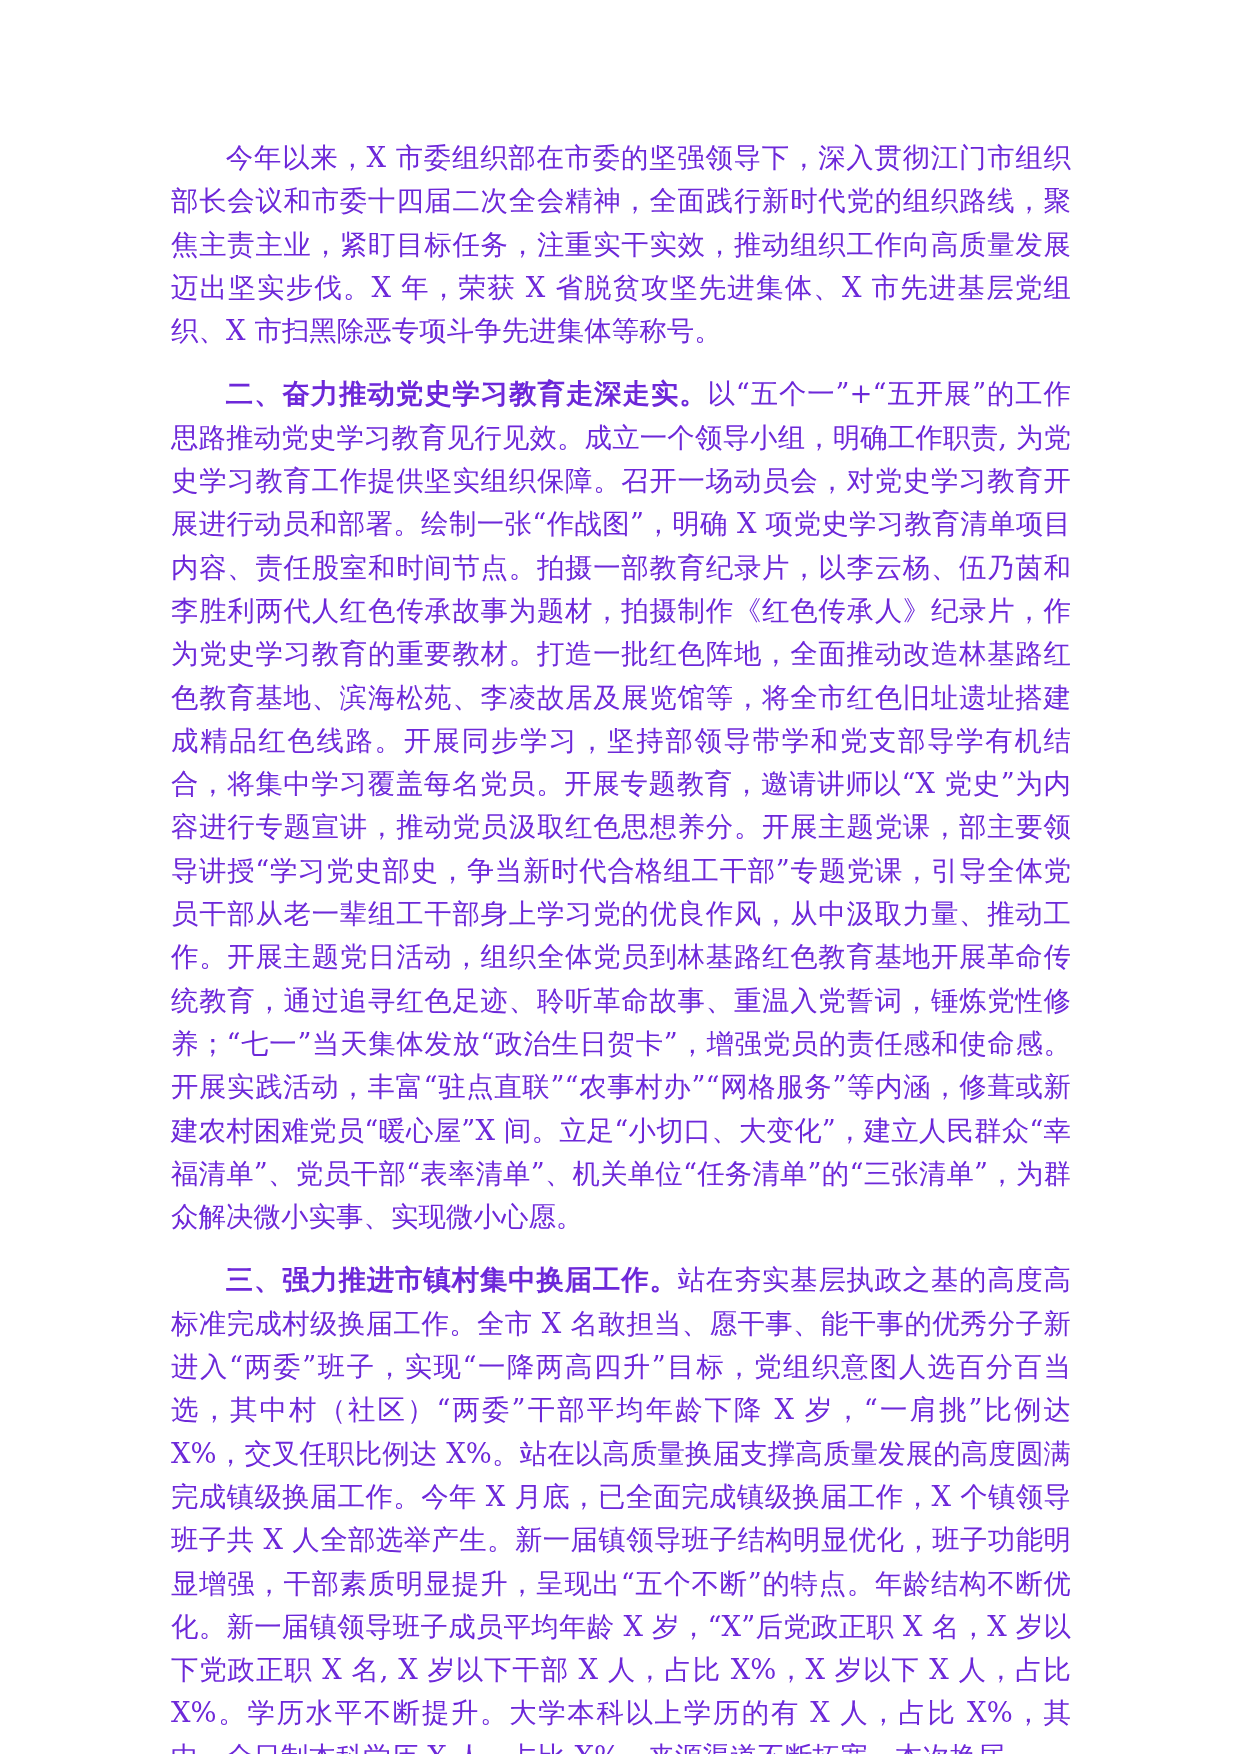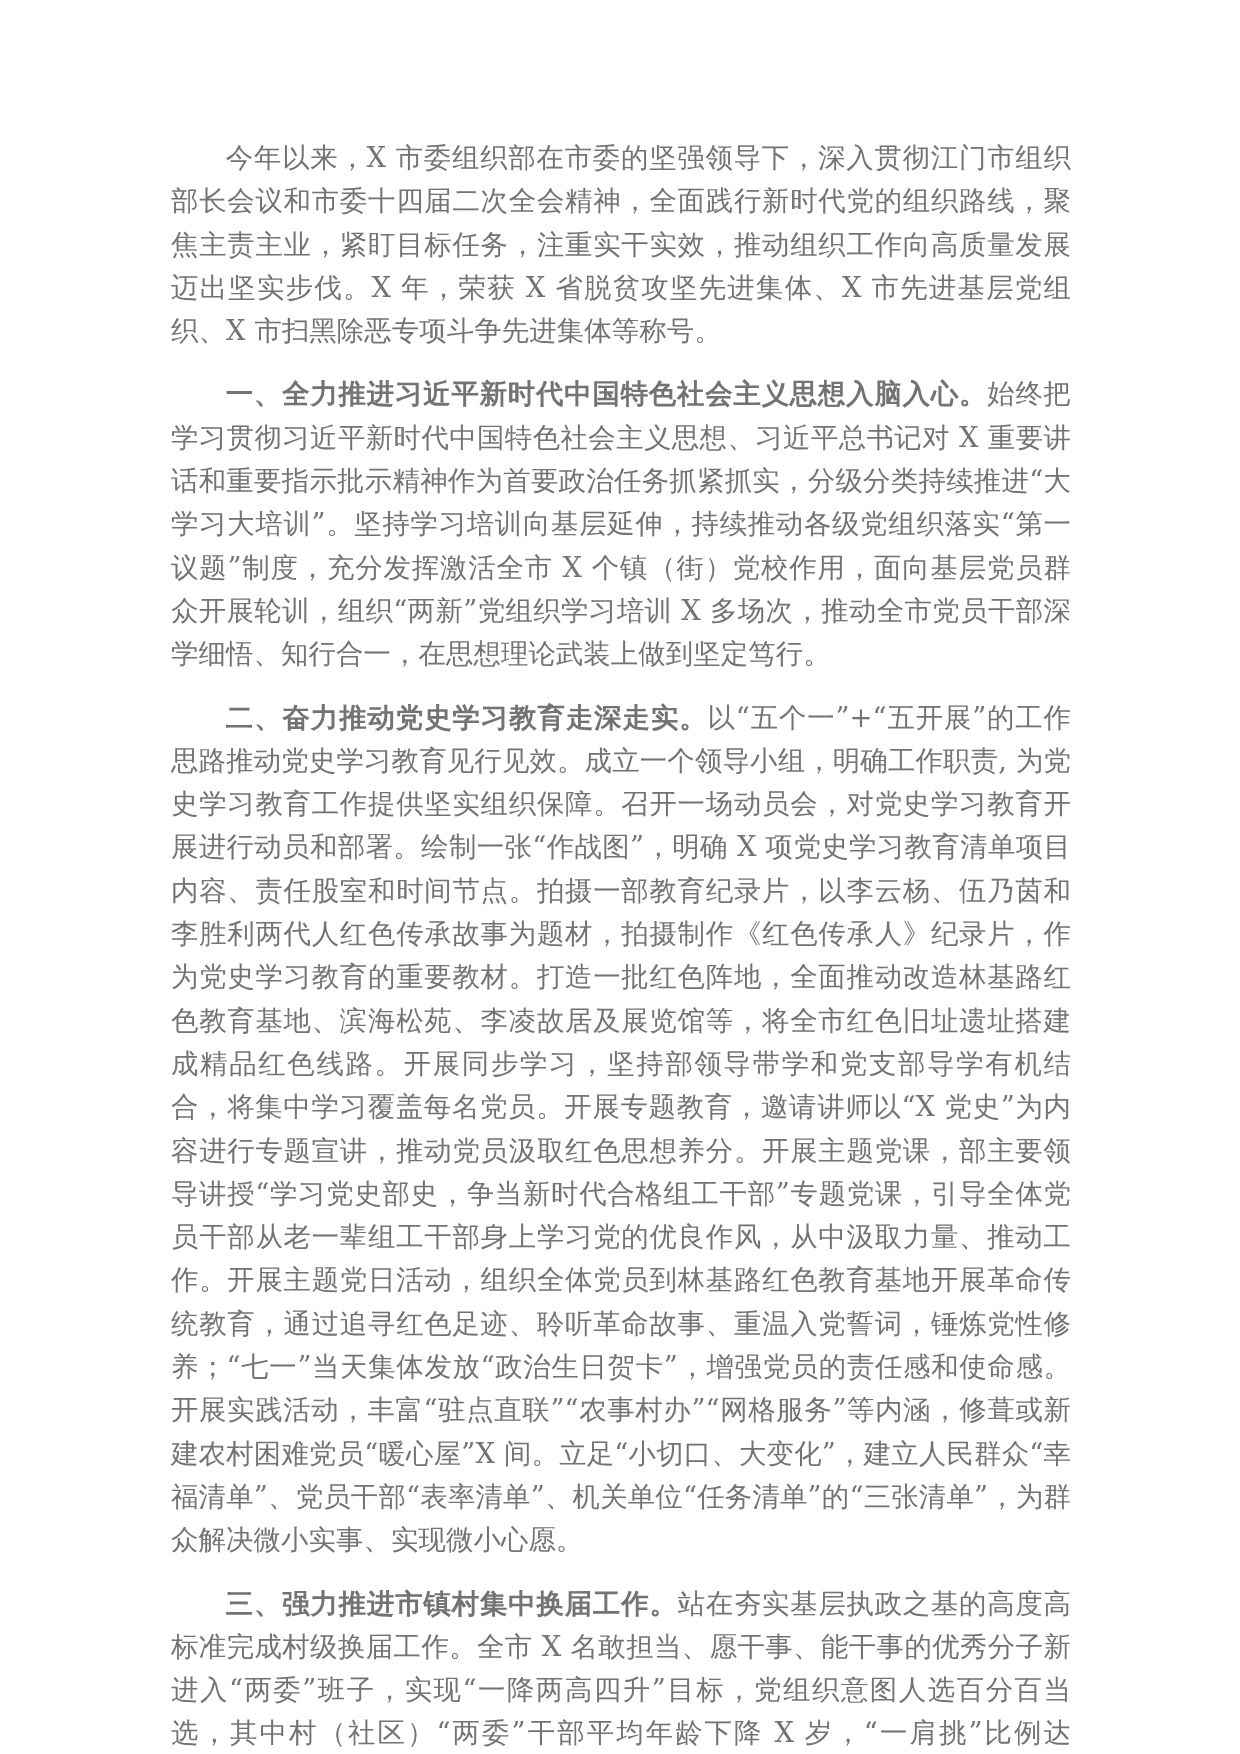--- a/index.html
+++ b/index.html
@@ -30,21 +30,21 @@
   }
   p.para {
     margin: 0 0 0 0;
     font-size: 27.4px;
     line-height: 43.3px;
     text-align: justify;
     text-justify: inter-ideograph;
     text-indent: 2em;
     letter-spacing: 0.1px;
     font-family: "DejaVu Serif", "Liberation Serif", serif;
-    color: #737373;
+    color: #6d28d9;
     word-break: break-all;
   }
   p.para + p.para {
     margin-top: 20px;
   }
   .heading-run {
     font-weight: bold;
     letter-spacing: 0.2px;
   }
   
@@ -53,23 +53,20 @@
 </head>
 <body>
 
 <div class="page">
   <div class="content">
 
     <p class="para">
       <span class="heading-run"></span><span>今年以来，X 市委组织部在市委的坚强领导下，深入贯彻江门市组织部长会议和市委十四届二次全会精神，全面践行新时代党的组织路线，聚焦主责主业，紧盯目标任务，注重实干实效，推动组织工作向高质量发展迈出坚实步伐。X 年，荣获 X 省脱贫攻坚先进集体、X 市先进基层党组织、X 市扫黑除恶专项斗争先进集体等称号。</span>
     </p>
 
-    <p class="para">
-      <span class="heading-run">一、全力推进习近平新时代中国特色社会主义思想入脑入心。</span><span>始终把学习贯彻习近平新时代中国特色社会主义思想、习近平总书记对 X 重要讲话和重要指示批示精神作为首要政治任务抓紧抓实，分级分类持续推进“大学习大培训”。坚持学习培训向基层延伸，持续推动各级党组织落实“第一议题”制度，充分发挥激活全市 X 个镇（街）党校作用，面向基层党员群众开展轮训，组织“两新”党组织学习培训 X 多场次，推动全市党员干部深学细悟、知行合一，在思想理论武装上做到坚定笃行。</span>
-    </p>
 
     <p class="para">
       <span class="heading-run">二、奋力推动党史学习教育走深走实。</span><span>以“五个一”+“五开展”的工作思路推动党史学习教育见行见效。成立一个领导小组，明确工作职责, 为党史学习教育工作提供坚实组织保障。召开一场动员会，对党史学习教育开展进行动员和部署。绘制一张“作战图”，明确 X 项党史学习教育清单项目内容、责任股室和时间节点。拍摄一部教育纪录片，以李云杨、伍乃茵和李胜利两代人红色传承故事为题材，拍摄制作《红色传承人》纪录片，作为党史学习教育的重要教材。打造一批红色阵地，全面推动改造林基路红色教育基地、滨海松苑、李凌故居及展览馆等，将全市红色旧址遗址搭建成精品红色线路。开展同步学习，坚持部领导带学和党支部导学有机结合，将集中学习覆盖每名党员。开展专题教育，邀请讲师以“X 党史”为内容进行专题宣讲，推动党员汲取红色思想养分。开展主题党课，部主要领导讲授“学习党史部史，争当新时代合格组工干部”专题党课，引导全体党员干部从老一辈组工干部身上学习党的优良作风，从中汲取力量、推动工作。开展主题党日活动，组织全体党员到林基路红色教育基地开展革命传统教育，通过追寻红色足迹、聆听革命故事、重温入党誓词，锤炼党性修养；“七一”当天集体发放“政治生日贺卡”，增强党员的责任感和使命感。开展实践活动，丰富“驻点直联”“农事村办”“网格服务”等内涵，修葺或新建农村困难党员“暖心屋”X 间。立足“小切口、大变化”，建立人民群众“幸福清单”、党员干部“表率清单”、机关单位“任务清单”的“三张清单”，为群众解决微小实事、实现微小心愿。</span>
     </p>
 
     <p class="para">
       <span class="heading-run">三、强力推进市镇村集中换届工作。</span><span>站在夯实基层执政之基的高度高标准完成村级换届工作。全市 X 名敢担当、愿干事、能干事的优秀分子新进入“两委”班子，实现“一降两高四升”目标，党组织意图人选百分百当选，其中村（社区）“两委”干部平均年龄下降 X 岁，“一肩挑”比例达 X%，交叉任职比例达 X%。站在以高质量换届支撑高质量发展的高度圆满完成镇级换届工作。今年 X 月底，已全面完成镇级换届工作，X 个镇领导班子共 X 人全部选举产生。新一届镇领导班子结构明显优化，班子功能明显增强，干部素质明显提升，呈现出“五个不断”的特点。年龄结构不断优化。新一届镇领导班子成员平均年龄 X 岁，“X”后党政正职 X 名，X 岁以下党政正职 X 名, X 岁以下干部 X 人，占比 X%，X 岁以下 X 人，占比 X%。学历水平不断提升。大学本科以上学历的有 X 人，占比 X%，其中，全日制本科学历 X 人，占比 X%。来源渠道不断拓宽。本次换届</span>
     </p>
 
   </div>

